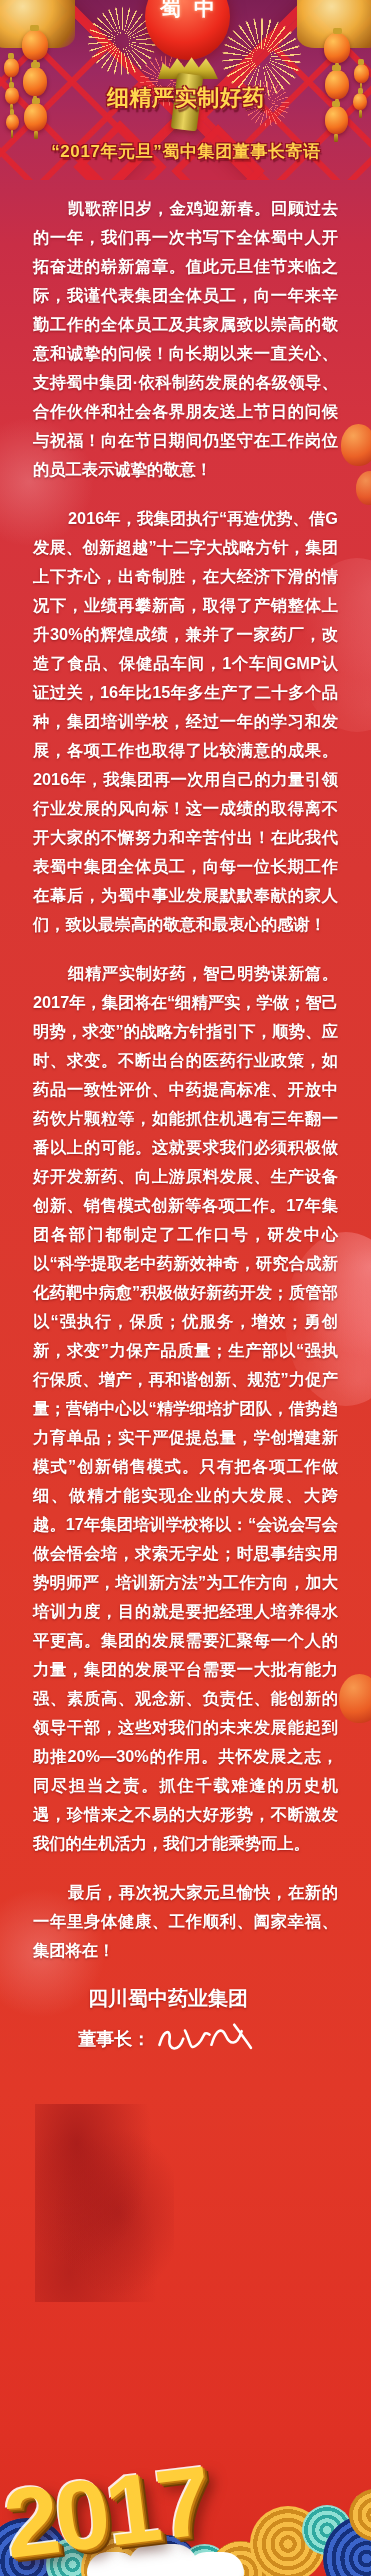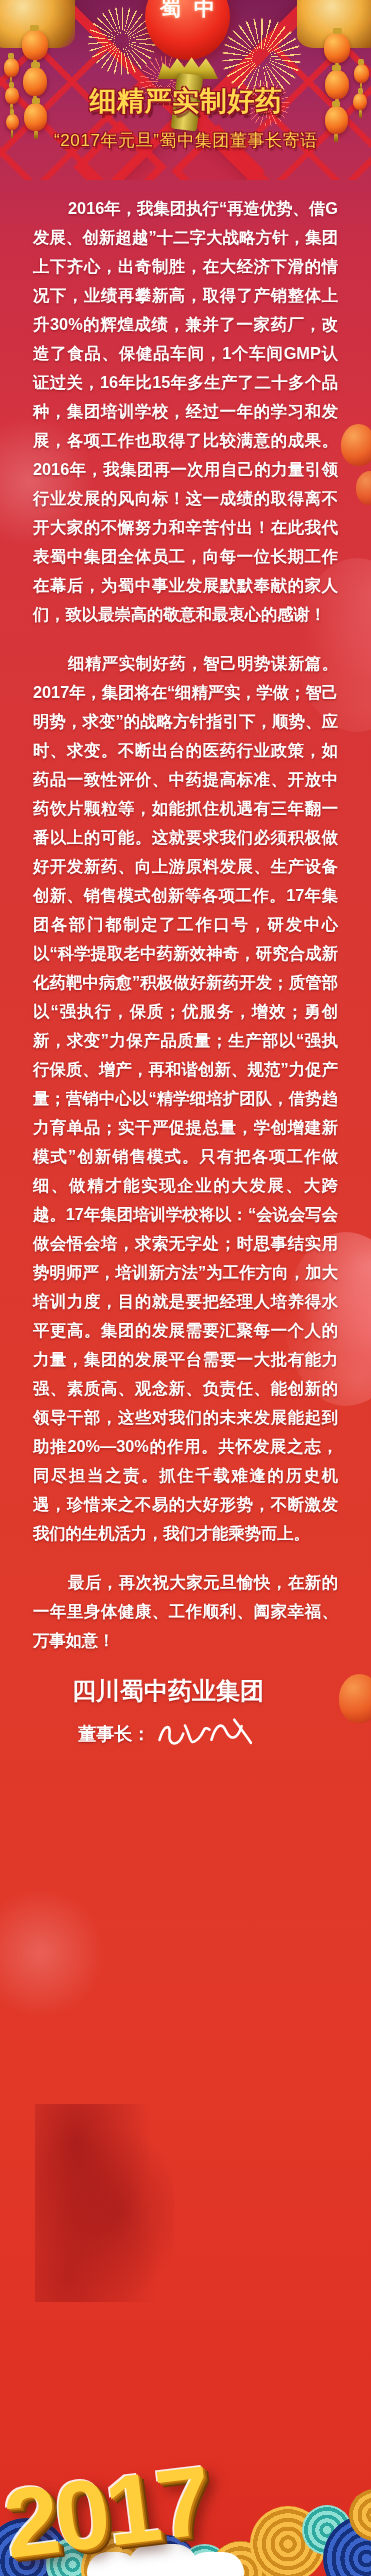--- a/index.html
+++ b/index.html
@@ -44,35 +44,35 @@
   .big-lantern .label{position:absolute;width:100%;top:21px;text-align:center;
     color:#fff;font-size:21px;font-weight:700;letter-spacing:12.8px;text-indent:12.8px;
     text-shadow:0 0 3.5px rgba(255,230,180,.8);}
   .lantern-crown{position:absolute;left:158px;top:56px;width:60px;height:23px;
     background:linear-gradient(180deg,#f4df6a,#cdb52e 60%,#95790f);
     clip-path:polygon(0 100%,8% 30%,20% 55%,32% 10%,44% 50%,56% 5%,68% 50%,80% 10%,92% 55%,100% 100%);}
   .lantern-rod{position:absolute;left:174px;top:74px;width:25.6px;height:56px;transform:rotate(7deg);
     background:linear-gradient(90deg,#8f7a14,#e8d35c 45%,#8f7a14);border-radius:3.5px;
     box-shadow:0 2.3px 5.8px rgba(80,30,0,.4);}
   .title-row{position:absolute;top:83px;left:0;width:372px;display:flex;justify-content:center;gap:15px;}
-  .title-part{font-size:27px;font-weight:900;letter-spacing:0.6px;color:#ffd84e;
+  .title-part{font-size:22px;font-weight:900;letter-spacing:0.6px;color:#ffd84e;
     text-shadow:-1.2px -1.2px 0 #931220,1.2px -1.2px 0 #931220,-1.2px 1.2px 0 #931220,1.2px 1.2px 0 #931220,2.3px 3.5px 1.2px rgba(80,5,12,.55);}
-  .subtitle{position:absolute;top:129px;left:0;width:372px;text-align:center;
-    font-size:17px;font-weight:400;color:#ffd24b;letter-spacing:0.6px;
+  .subtitle{position:absolute;top:140px;left:0;width:372px;text-align:center;
+    font-size:17px;font-weight:700;color:#ffd24b;letter-spacing:0.6px;
     text-shadow:-1.2px -1.2px 0 #8f1120,1.2px -1.2px 0 #8f1120,-1.2px 1.2px 0 #8f1120,1.2px 1.2px 0 #8f1120,1.7px 2.9px 1.2px rgba(80,5,12,.5);}
   
   .content{position:absolute;top:174px;left:0;width:372px;}
   .content p{
     margin:0 34px 20px 33px;padding:0;text-indent:2.15em;
     color:#ffffff;font-size:16.3px;line-height:29px;font-weight:700;
     text-align:justify;text-shadow:0 1.2px 2.3px rgba(110,5,10,.55);}
   
   .sig{position:relative;margin-top:9.3px;color:#fff;font-weight:700;
     text-shadow:0 1.2px 2.3px rgba(110,5,10,.55);}
-  .sig .company{text-align:center;margin-right:36px;font-size:24px;}
+  .sig .company{text-align:center;margin-right:36px;font-size:20px;}
   .sig .role-row{display:flex;justify-content:center;align-items:center;margin:8.1px 41px 0 0;}
   .sig .role{font-size:18px;}
   .sig svg{margin-left:3.5px;transform:rotate(-4deg);}
   
   .blob{position:absolute;pointer-events:none;}
   .deco-lan{width:35px;height:42px;border-radius:50% 50% 46% 46%;
     background:radial-gradient(circle at 35% 28%,#ffb75a,#ef6a22 55%,#b93312 90%);opacity:.85;}
   .flowers{width:122px;height:174px;border-radius:50%;
     background:radial-gradient(circle at 70% 20%,rgba(255,170,175,.55),rgba(255,170,175,0) 55%),
                radial-gradient(circle at 85% 55%,rgba(255,140,150,.45),rgba(255,140,150,0) 60%),
@@ -140,23 +140,24 @@
   <div class="blob deco-lan" style="right:-11.6px;top:471px;width:28px;height:34px;opacity:.7;"></div>
   <div class="blob flowers" style="right:-35px;top:1232px;"></div>
   <div class="blob flowers" style="right:-46px;top:558px;opacity:.5;"></div>
   <div class="blob deco-lan" style="right:-8.1px;top:1674px;width:41px;height:49px;opacity:.75;"></div>
   <div class="blob petals" style="left:35px;top:2104px;"></div>
   <div class="blob mist" style="left:-35px;top:1889px;"></div>
   <div class="blob mist" style="left:-46px;top:418px;"></div>
 
   <div class="content">
     <div style="height:20px;"></div>
+    <p>凯歌辞旧岁，金鸡迎新春。回顾过去的一年，我们再一次书写下全体蜀中人开拓奋进的崭新篇章。值此元旦佳节来临之际，我谨代表集团全体员工，向一年来辛勤工作的全体员工及其家属致以崇高的敬意和诚挚的问候！向长期以来一直关心、支持蜀中集团·依科制药发展的各级领导、合作伙伴和社会各界朋友送上节日的问候与祝福！向在节日期间仍坚守在工作岗位的员工表示诚挚的敬意！</p>
     <p>2016年，我集团执行“再造优势、借G发展、创新超越”十二字大战略方针，集团上下齐心，出奇制胜，在大经济下滑的情况下，业绩再攀新高，取得了产销整体上升30%的辉煌成绩，兼并了一家药厂，改造了食品、保健品车间，1个车间GMP认证过关，16年比15年多生产了二十多个品种，集团培训学校，经过一年的学习和发展，各项工作也取得了比较满意的成果。2016年，我集团再一次用自己的力量引领行业发展的风向标！这一成绩的取得离不开大家的不懈努力和辛苦付出！在此我代表蜀中集团全体员工，向每一位长期工作在幕后，为蜀中事业发展默默奉献的家人们，致以最崇高的敬意和最衷心的感谢！</p>
     <p>细精严实制好药，智己明势谋新篇。2017年，集团将在“细精严实，学做；智己明势，求变”的战略方针指引下，顺势、应时、求变。不断出台的医药行业政策，如药品一致性评价、中药提高标准、开放中药饮片颗粒等，如能抓住机遇有三年翻一番以上的可能。这就要求我们必须积极做好开发新药、向上游原料发展、生产设备创新、销售模式创新等各项工作。17年集团各部门都制定了工作口号，研发中心以“科学提取老中药新效神奇，研究合成新化药靶中病愈”积极做好新药开发；质管部以“强执行，保质；优服务，增效；勇创新，求变”力保产品质量；生产部以“强执行保质、增产，再和谐创新、规范”力促产量；营销中心以“精学细培扩团队，借势趋力育单品；实干严促提总量，学创增建新模式”创新销售模式。只有把各项工作做细、做精才能实现企业的大发展、大跨越。17年集团培训学校将以：“会说会写会做会悟会培，求索无字处；时思事结实用势明师严，培训新方法”为工作方向，加大培训力度，目的就是要把经理人培养得水平更高。集团的发展需要汇聚每一个人的力量，集团的发展平台需要一大批有能力强、素质高、观念新、负责任、能创新的领导干部，这些对我们的未来发展能起到助推20%—30%的作用。共怀发展之志，同尽担当之责。抓住千载难逢的历史机遇，珍惜来之不易的大好形势，不断激发我们的生机活力，我们才能乘势而上。</p>
-    <p>最后，再次祝大家元旦愉快，在新的一年里身体健康、工作顺利、阖家幸福、万事如意！</p>
+    <p>最后，再次祝大家元旦愉快，在新的一年里身体健康、工作顺利、阖家幸福、集团将在！</p>
 
     <div class="sig">
       <div class="company">四川蜀中药业集团</div>
       <div class="role-row">
         <span class="role">董事长：</span>
         <svg width="99" height="38" viewBox="0 0 170 66">
           <g fill="none" stroke="#ffffff" stroke-width="4.5" stroke-linecap="round">
             <path d="M8 38 C 18 10, 30 12, 26 30 C 22 48, 40 54, 50 30"></path>
             <path d="M54 16 C 64 40, 58 54, 76 40 C 88 30, 84 18, 96 26"></path>
             <path d="M98 44 C 108 18, 118 14, 124 30 C 130 46, 142 50, 152 24"></path>

